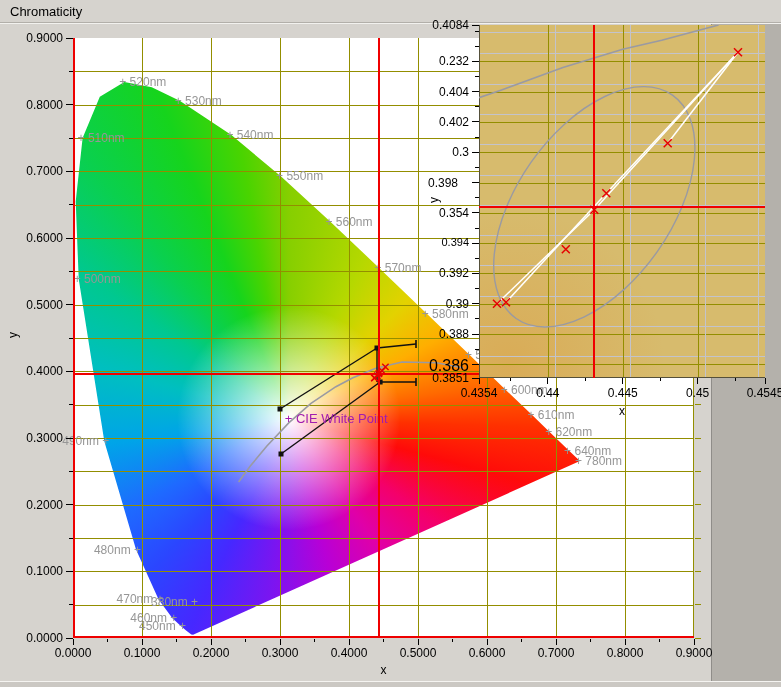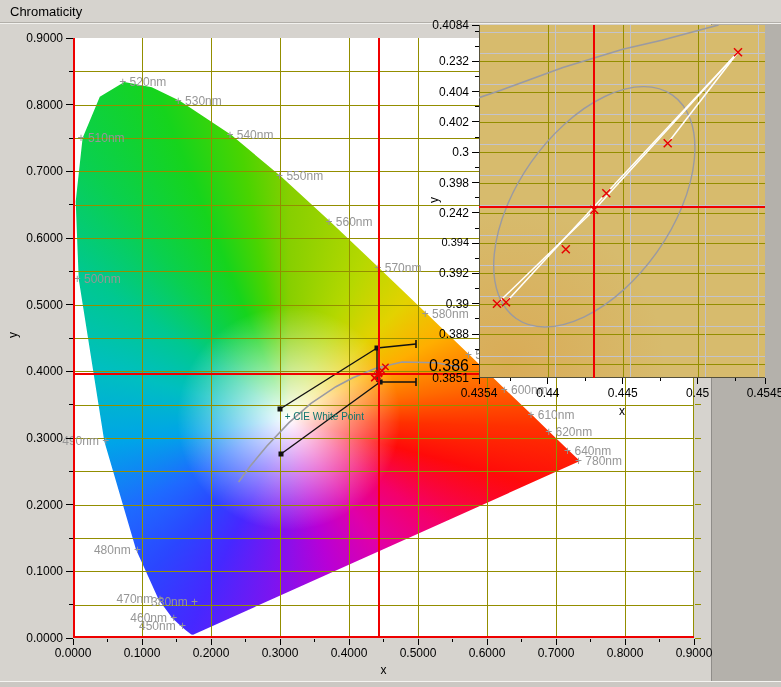--- a/index.html
+++ b/index.html
@@ -91,21 +91,21 @@
     <div style="position: absolute; top: 131.467px; font-size: 12px; color: rgb(150, 150, 150); white-space: nowrap; z-index: 3; left: 203.104px;">+ 550nm</div>
     <div style="position: absolute; top: 176.667px; font-size: 12px; color: rgb(150, 150, 150); white-space: nowrap; z-index: 3; left: 252.439px;">+ 560nm</div>
     <div style="position: absolute; top: 223.2px; font-size: 12px; color: rgb(150, 150, 150); white-space: nowrap; z-index: 3; left: 301.429px;">+ 570nm</div>
     <div style="position: absolute; top: 268.6px; font-size: 12px; color: rgb(150, 150, 150); white-space: nowrap; z-index: 3; left: 348.625px;">+ 580nm</div>
     <div style="position: absolute; top: 310.2px; font-size: 12px; color: rgb(150, 150, 150); white-space: nowrap; z-index: 3; left: 391.888px;">+ 590nm</div>
     <div style="position: absolute; top: 344.667px; font-size: 12px; color: rgb(150, 150, 150); white-space: nowrap; z-index: 3; left: 427.63px;">+ 600nm</div>
     <div style="position: absolute; top: 370.333px; font-size: 12px; color: rgb(150, 150, 150); white-space: nowrap; z-index: 3; left: 454.402px;">+ 610nm</div>
     <div style="position: absolute; top: 387.467px; font-size: 12px; color: rgb(150, 150, 150); white-space: nowrap; z-index: 3; left: 472.135px;">+ 620nm</div>
     <div style="position: absolute; top: 405.733px; font-size: 12px; color: rgb(150, 150, 150); white-space: nowrap; z-index: 3; left: 491.11px;">+ 640nm</div>
     <div style="position: absolute; top: 416.133px; font-size: 12px; color: rgb(150, 150, 150); white-space: nowrap; z-index: 3; left: 501.943px;">+ 780nm</div>
-    <div style="position: absolute; left: 211.763px; top: 372.667px; font-size: 10px; color: #0f766e; white-space: nowrap; z-index: 3;">+ CIE White Point</div>
+    <div style="position: absolute; left: 211.763px; top: 372.667px; font-size: 13px; color: #a21caf; white-space: nowrap; z-index: 3;">+ CIE White Point</div>
     <div style="position: absolute; left: 0px; top: 0px; width: 2px; height: 600px; background: rgb(238, 0, 0); z-index: 4;"></div>
     <div style="position: absolute; left: 0px; top: 598px; width: 621px; height: 2px; background: rgb(238, 0, 0); z-index: 4;"></div>
     <div style="position: absolute; left: 304.739px; top: 0px; width: 2px; height: 600px; background: rgb(240, 0, 0); z-index: 4;"></div>
     <div style="position: absolute; left: 0px; top: 334.733px; width: 621px; height: 2px; background: rgb(240, 0, 0); z-index: 4;"></div>
     <svg width="621" height="600" style="position: absolute; left: 0px; top: 0px; z-index: 5; pointer-events: none;">
       <path d="M-3.2 -3.2L3.2 3.2M-3.2 3.2L3.2 -3.2" transform="translate(301.3 340.0)" stroke="#e60000" stroke-width="1.4" fill="none"></path>
       <path d="M-3.2 -3.2L3.2 3.2M-3.2 3.2L3.2 -3.2" transform="translate(301.7 339.9)" stroke="#e60000" stroke-width="1.4" fill="none"></path>
       <path d="M-3.2 -3.2L3.2 3.2M-3.2 3.2L3.2 -3.2" transform="translate(304.4 337.6)" stroke="#e60000" stroke-width="1.4" fill="none"></path>
       <path d="M-3.2 -3.2L3.2 3.2M-3.2 3.2L3.2 -3.2" transform="translate(305.7 335.9)" stroke="#e60000" stroke-width="1.4" fill="none"></path>
       <path d="M-3.2 -3.2L3.2 3.2M-3.2 3.2L3.2 -3.2" transform="translate(306.3 335.1)" stroke="#e60000" stroke-width="1.4" fill="none"></path>
@@ -256,23 +256,23 @@
     <div style="position: absolute; left: -62px; top: -7px; width: 52px; text-align: right; font-size: 12px; color: rgb(0, 0, 0); z-index: 6;">0.4084</div>
     <div style="position: absolute; left: -7px; top: 35.8605px; width: 7px; height: 1px; background: rgb(0, 0, 0); z-index: 6;"></div>
     <div style="position: absolute; left: -62px; top: 29.3605px; width: 52px; text-align: right; font-size: 12px; color: rgb(0, 0, 0); z-index: 6;">0.232</div>
     <div style="position: absolute; left: -7px; top: 66.1609px; width: 7px; height: 1px; background: rgb(0, 0, 0); z-index: 6;"></div>
     <div style="position: absolute; left: -62px; top: 59.6609px; width: 52px; text-align: right; font-size: 12px; color: rgb(0, 0, 0); z-index: 6;">0.404</div>
     <div style="position: absolute; left: -7px; top: 96.4614px; width: 7px; height: 1px; background: rgb(0, 0, 0); z-index: 6;"></div>
     <div style="position: absolute; left: -62px; top: 89.9614px; width: 52px; text-align: right; font-size: 12px; color: rgb(0, 0, 0); z-index: 6;">0.402</div>
     <div style="position: absolute; left: -7px; top: 126.762px; width: 7px; height: 1px; background: rgb(0, 0, 0); z-index: 6;"></div>
     <div style="position: absolute; left: -62px; top: 120.262px; width: 52px; text-align: right; font-size: 12px; color: rgb(0, 0, 0); z-index: 6;">0.3</div>
     <div style="position: absolute; left: -7px; top: 157.062px; width: 7px; height: 1px; background: rgb(0, 0, 0); z-index: 6;"></div>
-    <div style="position: absolute; left: -62px; top: 150.562px; width: 52px; text-align: right; font-size: 12px; color: rgb(0, 0, 0); z-index: 6;">0.398</div>
+    <div style="position: absolute; left: -62px; top: 150.562px; width: 52px; text-align: center; font-size: 12px; color: rgb(0, 0, 0); z-index: 6;">0.398</div>
     <div style="position: absolute; left: -7px; top: 187.363px; width: 7px; height: 1px; background: rgb(0, 0, 0); z-index: 6;"></div>
-    <div style="position: absolute; left: -62px; top: 180.863px; width: 52px; text-align: right; font-size: 12px; color: rgb(0, 0, 0); z-index: 6;">0.242</div>
+    <div style="position: absolute; left: -62px; top: 180.863px; width: 52px; text-align: right; font-size: 12px; color: rgb(0, 0, 0); z-index: 6;">0.354</div>
     <div style="position: absolute; left: -7px; top: 217.663px; width: 7px; height: 1px; background: rgb(0, 0, 0); z-index: 6;"></div>
     <div style="position: absolute; left: -62px; top: 211.163px; width: 52px; text-align: right; font-size: 11px; color: rgb(0, 0, 0); z-index: 6;">0.394</div>
     <div style="position: absolute; left: -7px; top: 247.964px; width: 7px; height: 1px; background: rgb(0, 0, 0); z-index: 6;"></div>
     <div style="position: absolute; left: -62px; top: 241.464px; width: 52px; text-align: right; font-size: 12px; color: rgb(0, 0, 0); z-index: 6;">0.392</div>
     <div style="position: absolute; left: -7px; top: 278.264px; width: 7px; height: 1px; background: rgb(0, 0, 0); z-index: 6;"></div>
     <div style="position: absolute; left: -62px; top: 271.764px; width: 52px; text-align: right; font-size: 12px; color: rgb(0, 0, 0); z-index: 6;">0.39</div>
     <div style="position: absolute; left: -7px; top: 308.564px; width: 7px; height: 1px; background: rgb(0, 0, 0); z-index: 6;"></div>
     <div style="position: absolute; left: -62px; top: 302.064px; width: 52px; text-align: right; font-size: 12px; color: rgb(0, 0, 0); z-index: 6;">0.388</div>
     <div style="position: absolute; left: -7px; top: 338.865px; width: 7px; height: 1px; background: rgb(0, 0, 0); z-index: 6;"></div>
     <div style="position: absolute; left: -62px; top: 332.365px; width: 52px; text-align: right; font-size: 16px; color: rgb(0, 0, 0); z-index: 6;">0.386</div>

